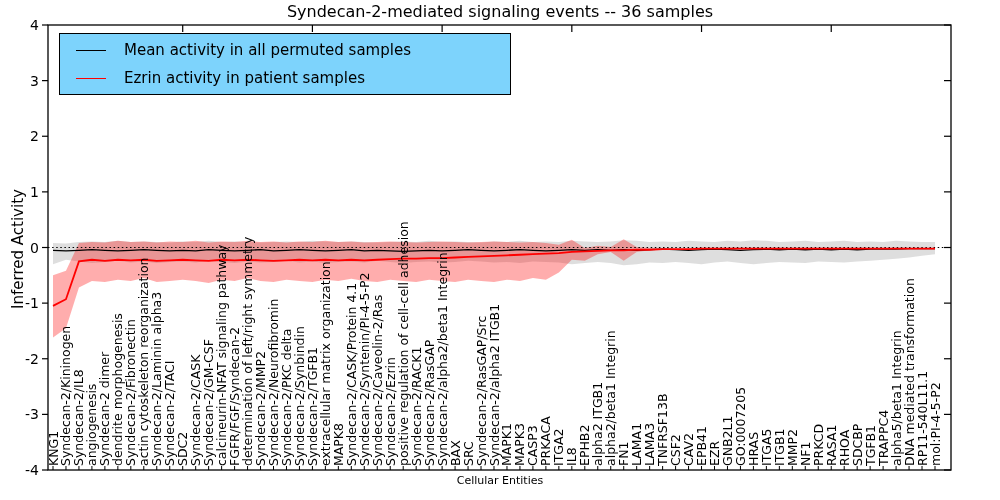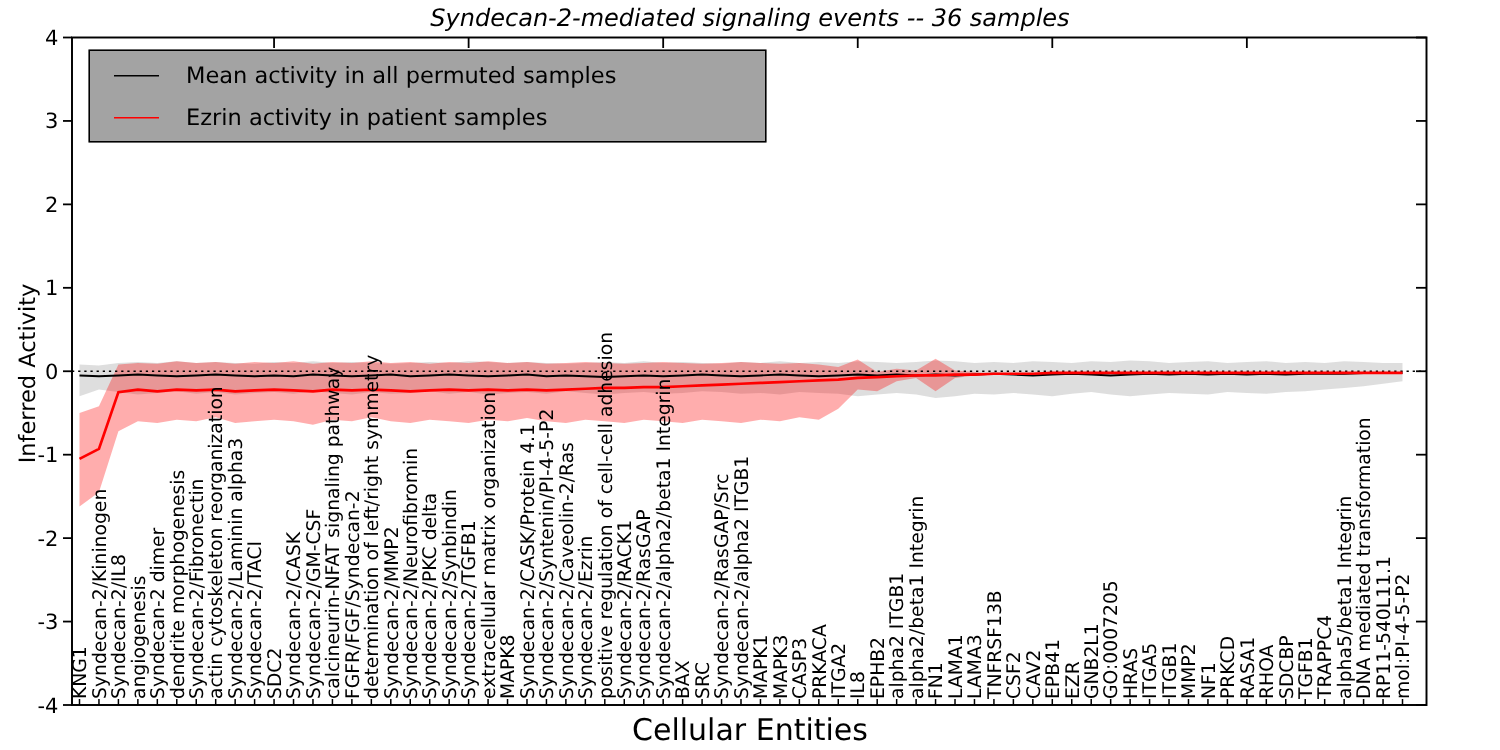--- a/index.html
+++ b/index.html
@@ -1,26 +1,26 @@
 <!DOCTYPE html>
 <html><head>
 <meta charset="utf-8">
 <style>
   html,body{margin:0;padding:0;background:#ffffff;}
   #figure{position:relative;width:1000px;height:500px;background:#ffffff;
           font-family:"DejaVu Sans","Liberation Sans",sans-serif;overflow:hidden;}
   #plot-svg{position:absolute;left:0;top:0;}
   .chart-title{position:absolute;left:0;top:2px;width:1000px;text-align:center;
-               font-size:16px;color:#000;font-style:italic;}
+               font-size:16px;color:#000;}
   .x-axis-label{position:absolute;left:0;top:474px;width:1000px;text-align:center;
-                font-size:20px;color:#000;}
+                font-size:11px;color:#000;}
   .y-axis-label{position:absolute;left:-132px;top:240px;width:300px;text-align:center;
                 font-size:15px;color:#000;transform:rotate(-90deg);}
   .legend{position:absolute;left:59px;top:33px;width:452px;height:62px;
-          border:1.6px solid #000;background:#a3a3a3;box-sizing:border-box;
+          border:1.6px solid #000;background:#7dd3fc;box-sizing:border-box;
           display:flex;flex-direction:column;justify-content:space-around;padding:2px 0;}
   .legend-row{display:flex;align-items:center;padding-left:16px;height:27px;}
   .legend-swatch{width:30px;height:0;border-top:1.7px solid #000;margin-right:18px;flex:0 0 auto;}
   .legend-label{font-size:15px;color:#000;white-space:nowrap;}
 </style>
 </head>
 <body>
 
 <div id="figure">
   <svg id="plot-svg" width="1000" height="500" viewBox="0 0 1000 500">

